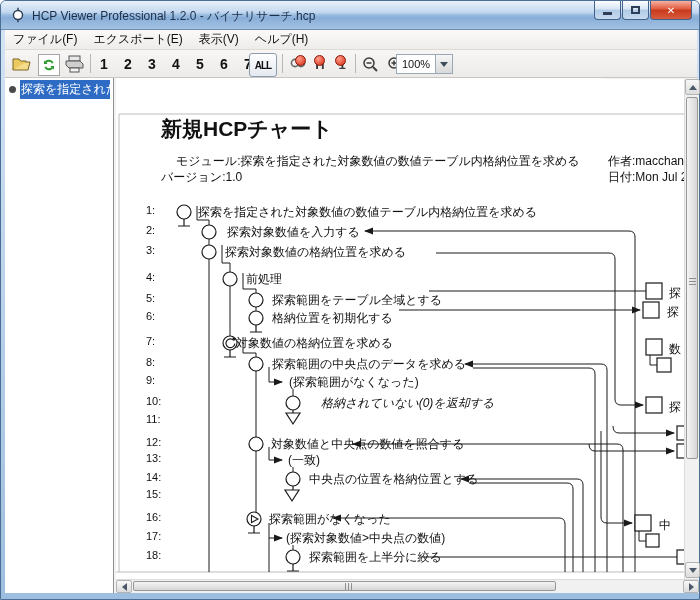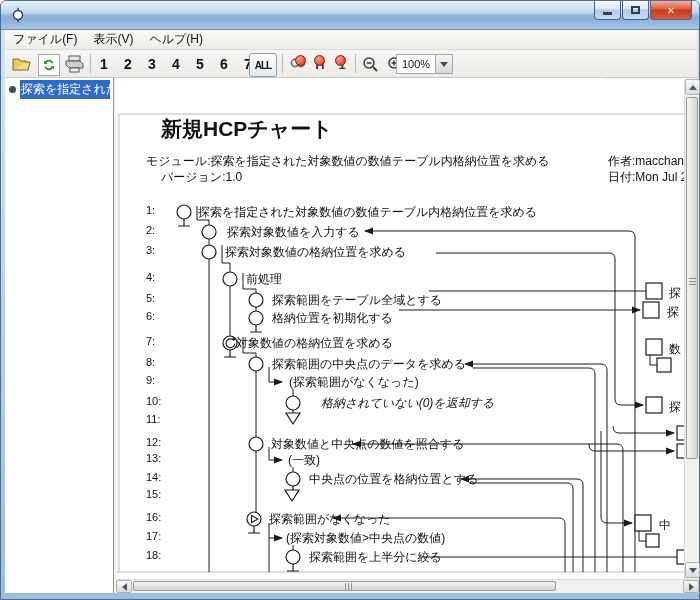--- a/index.html
+++ b/index.html
@@ -90,37 +90,39 @@
 <body>
 
 <div class="window">
 
   <div class="titlebar">
     <svg class="app-icon" viewBox="0 0 16 16">
       <circle cx="8" cy="8" r="4.5" fill="#fff" stroke="#2d3e55" stroke-width="1.4"></circle>
       <line x1="8" y1="0.8" x2="8" y2="3.2" stroke="#2d3e55" stroke-width="1.4"></line>
       <line x1="8" y1="12.8" x2="8" y2="15.2" stroke="#2d3e55" stroke-width="1.4"></line>
     </svg>
+    <span class="title-text">HCP Viewer Professional 1.2.0 - バイナリサーチ.hcp</span>
     <div class="winbtns">
       <div class="wbtn min">
           <span class="minglyph"></span>
         </div>
       <div class="wbtn max">
           <span class="maxglyph"></span>
         </div>
       <div class="wbtn close">
           <span>✕</span>
         </div>
     </div>
   </div>
 
   <div class="client">
 
     <div class="menubar">
       <span class="menuitem">ファイル(F)</span>
+      <span class="menuitem">エクスポート(E)</span>
       <span class="menuitem">表示(V)</span>
       <span class="menuitem">ヘルプ(H)</span>
     </div>
 
     <div class="toolbar">
       <div class="tbtn" style="left:6px">
         <svg width="20" height="16" viewBox="0 0 20 16">
           <path d="M1,14 L3,6 L18,6 L16,14 Z" fill="#f5dc8a" stroke="#7a6420" stroke-width="1"></path>
           <path d="M1,14 L1,3 L7,3 L8.5,5 L14,5 L14,6" fill="#e9c960" stroke="#7a6420" stroke-width="1"></path>
         </svg>
@@ -295,21 +297,21 @@
               <rect x="519" y="436" width="16" height="16"></rect>
               <path d="M523,452 V462 H530" fill="none" stroke-width="1"></path>
               <rect x="530" y="455" width="13" height="13"></rect>
               <rect x="561" y="347" width="12" height="14"></rect>
               <rect x="561" y="365" width="12" height="14"></rect>
               <rect x="561" y="471" width="12" height="14"></rect>
             </g>
           </svg>
 
           <div class="doctitle">新規HCPチャート</div>
-          <div class="meta" style="left:30px;top:74px">モジュール:探索を指定された対象数値の数値テーブル内格納位置を求める</div>
+          <div class="meta" style="left:60px;top:74px">モジュール:探索を指定された対象数値の数値テーブル内格納位置を求める</div>
           <div class="meta" style="left:45px;top:90px">バージョン:1.0</div>
           <div class="meta" style="left:492px;top:74px">作者:macchan</div>
           <div class="meta" style="left:492px;top:90px">日付:Mon Jul 2</div>
           <div id="rows">
               <span class="num" style="left: 30px; top: 125px;">1:</span>
               <span class="lbl" style="left: 82px; top: 125px;">探索を指定された対象数値の数値テーブル内格納位置を求める</span>
               <span class="num" style="left: 30px; top: 145px;">2:</span>
               <span class="lbl" style="left: 111px; top: 145px;">探索対象数値を入力する</span>
               <span class="num" style="left: 30px; top: 165px;">3:</span>
               <span class="lbl" style="left: 109px; top: 165px;">探索対象数値の格納位置を求める</span>

